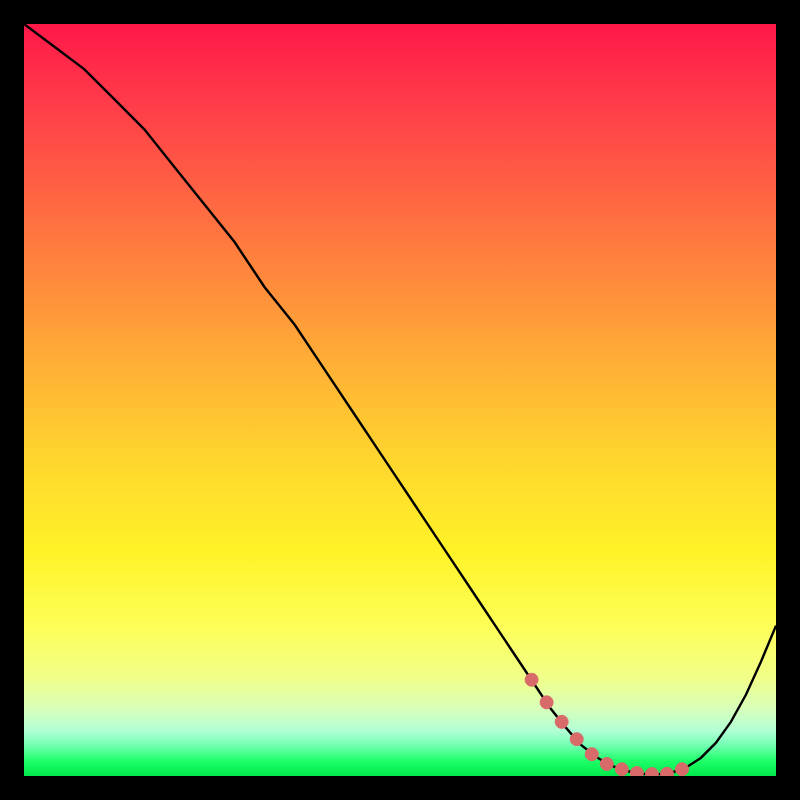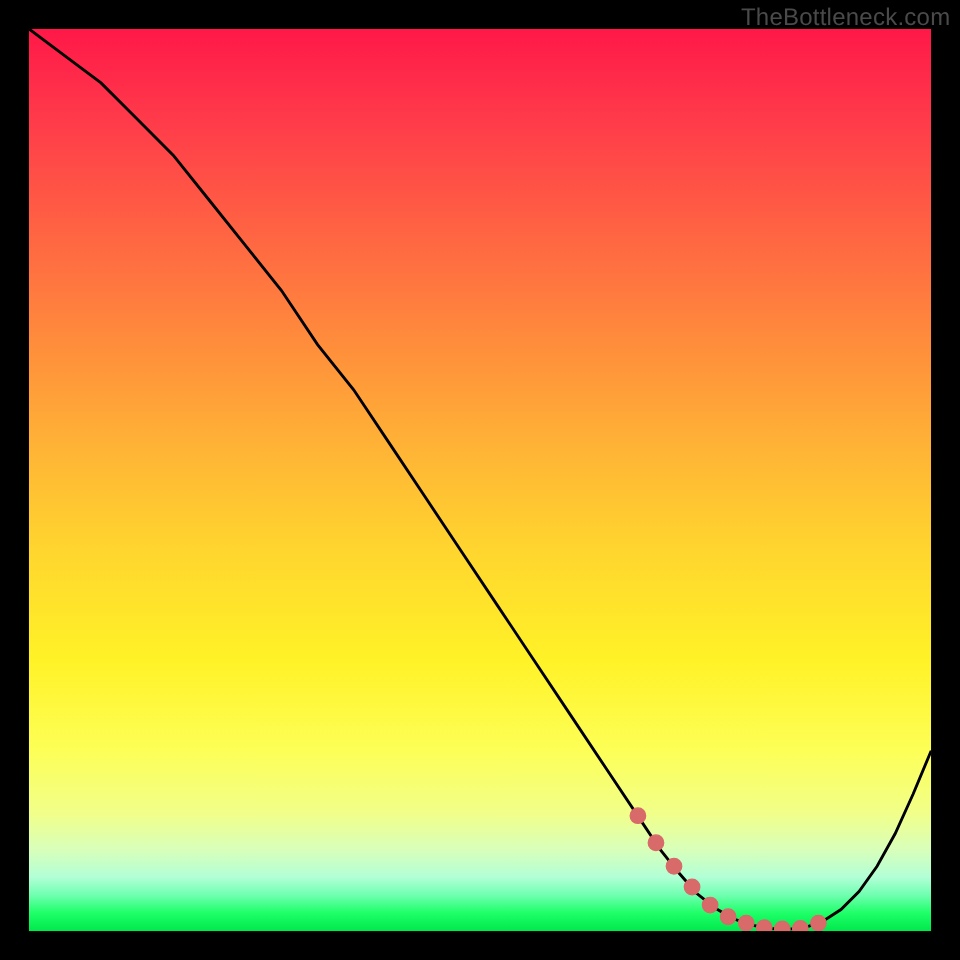--- a/index.html
+++ b/index.html
@@ -72,21 +72,20 @@
   }
   .dot {
     fill: #d86a6a;
     stroke: #d86a6a;
   }
 </style>
 </head>
 <body>
 
 <div class="chart-container">
-  <div class="watermark">TheBottleneck.com</div>
   <div class="plot-area">
     <div class="gradient-bg"></div>
     <svg class="overlay" viewBox="0 0 752 752" preserveAspectRatio="none">
       <path id="curve-path" class="curve" d="M0.00 0.00 L30.08 22.56 L60.16 45.12 L90.24 75.20 L120.32 105.28 L150.40 142.88 L180.48 180.48 L210.56 218.08 L240.64 263.20 L270.72 300.80 L300.80 345.92 L330.88 391.04 L360.96 436.16 L391.04 481.28 L421.12 526.40 L451.20 571.52 L481.28 616.64 L511.36 661.76 L526.40 684.32 L541.44 703.12 L556.48 720.42 L571.52 732.45 L586.56 741.47 L601.60 746.74 L616.64 749.74 L631.68 750.50 L646.72 748.99 L661.76 743.73 L676.80 733.95 L691.84 718.91 L706.88 697.86 L721.92 670.78 L736.96 637.70 L752.00 601.60"></path>
       <g id="dots-group">
           <circle cx="507.60" cy="655.74" r="6.5" class="dot"></circle>
           <circle cx="522.64" cy="678.30" r="6.5" class="dot"></circle>
           <circle cx="537.68" cy="697.86" r="6.5" class="dot"></circle>
           <circle cx="552.72" cy="715.15" r="6.5" class="dot"></circle>
           <circle cx="567.76" cy="730.19" r="6.5" class="dot"></circle>

